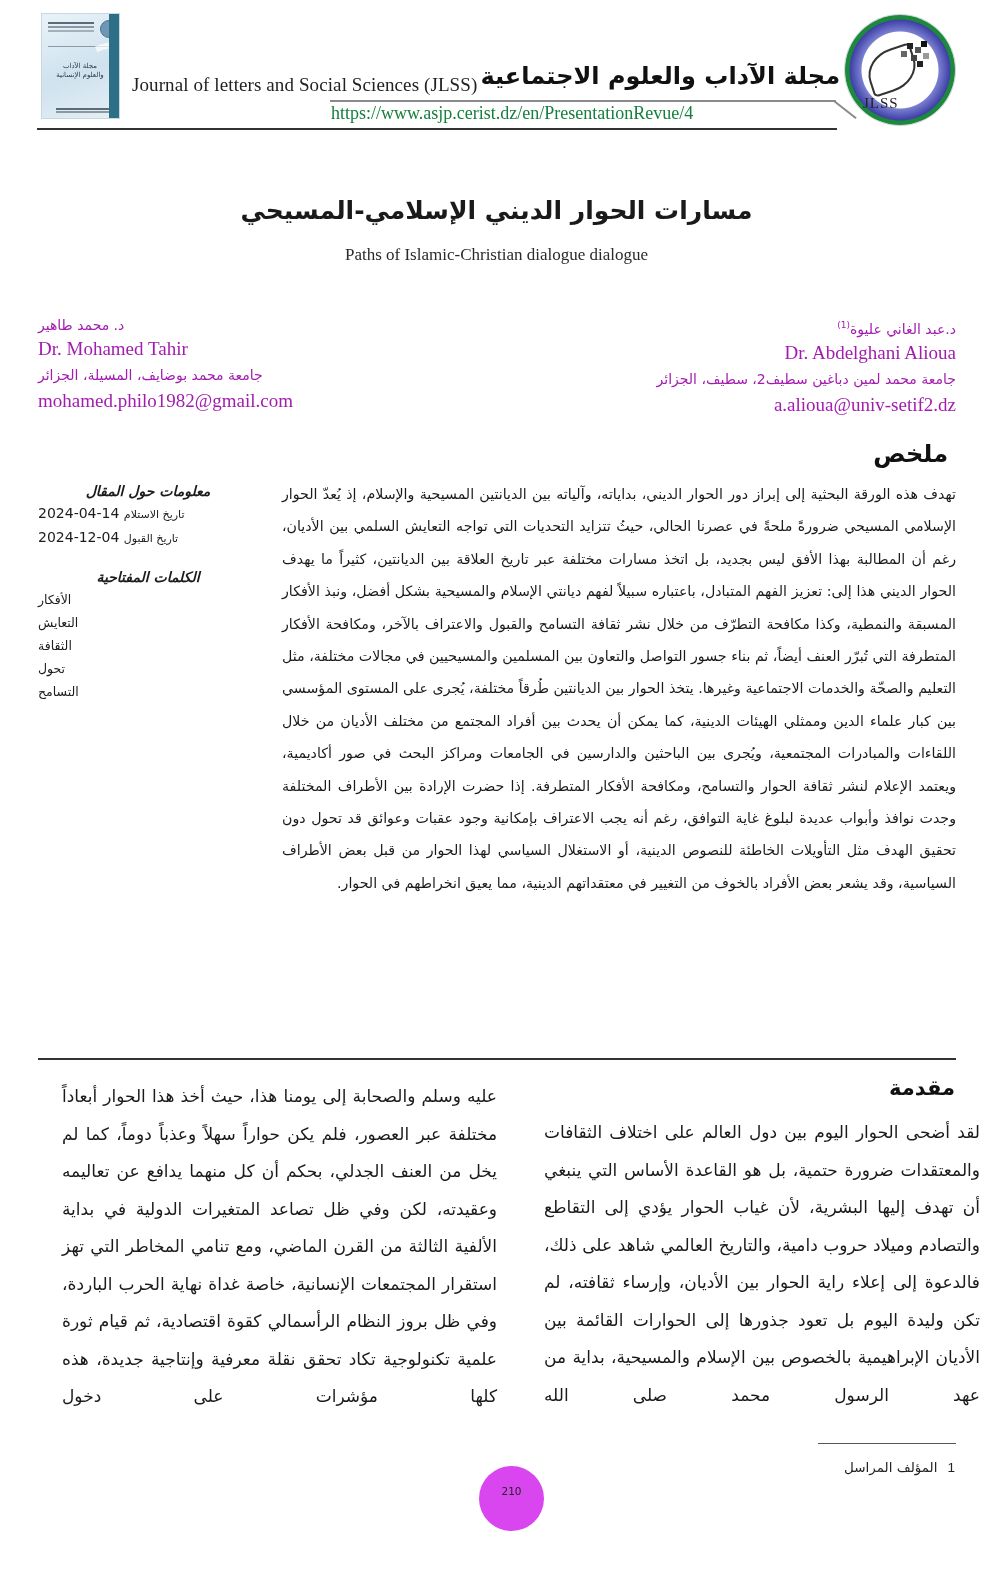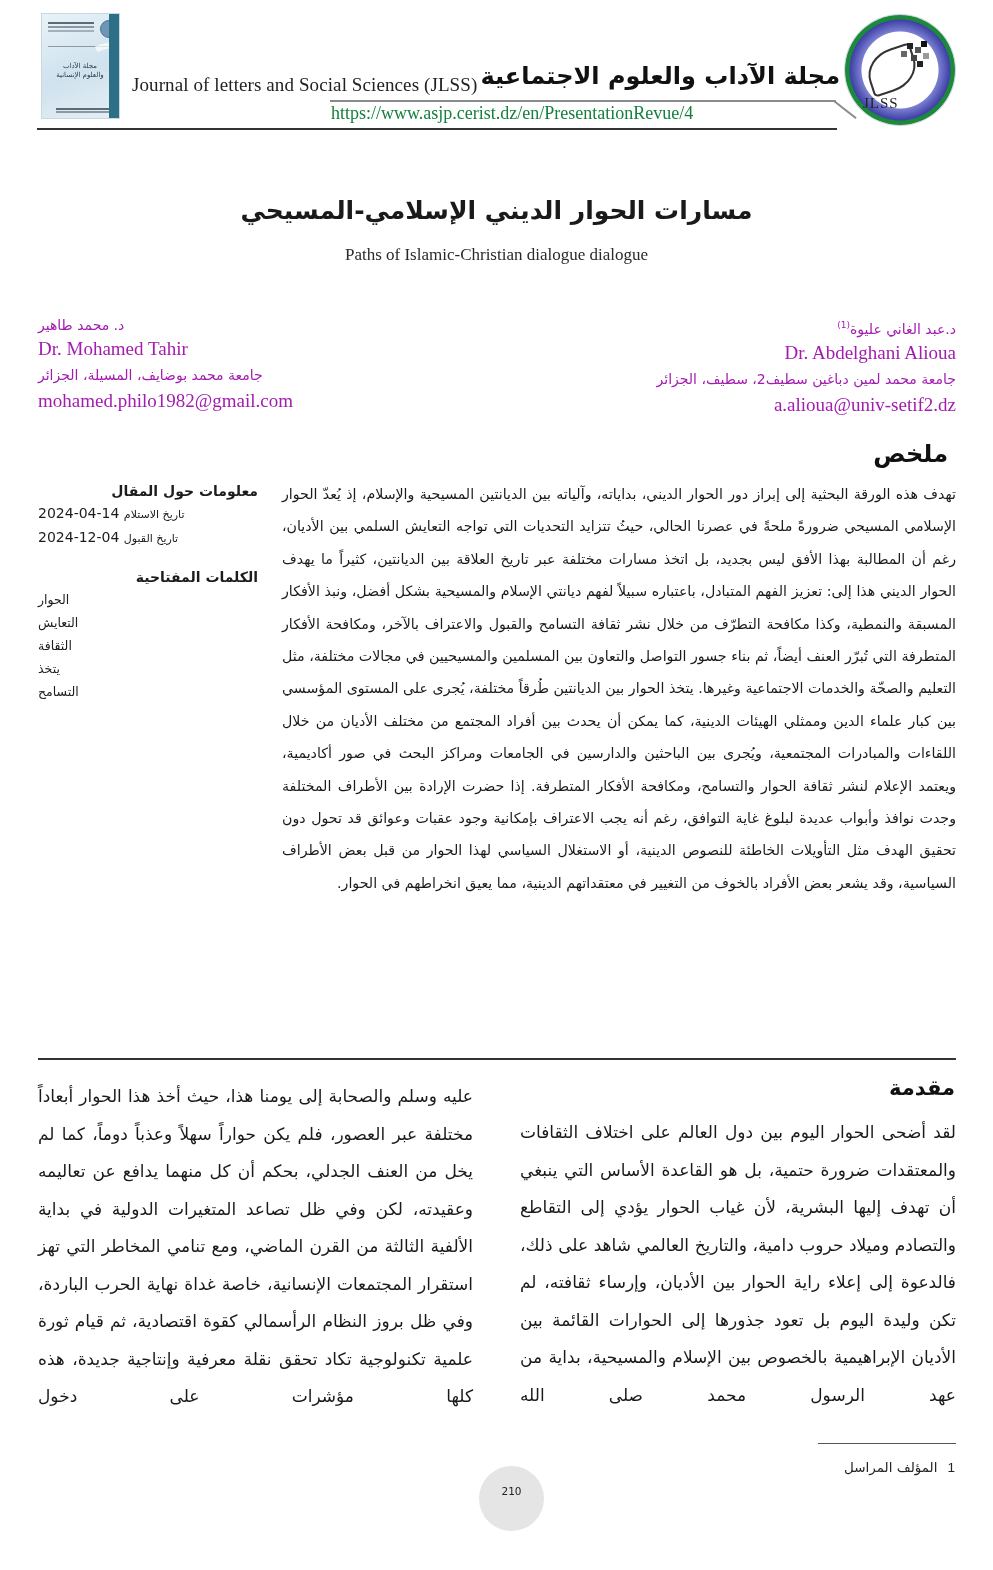--- a/index.html
+++ b/index.html
@@ -47,40 +47,40 @@
   .author-right { right: 37px; top: 313px; text-align: right; width: 420px; }
   .author-left { left: 38px; top: 313px; text-align: left; width: 300px; }
   .author-left .ar, .author-left .uni { text-align: left; direction: rtl; unicode-bidi: plaintext; }
   .sup { font-size: 9px; vertical-align: super; }
 
   
   .abstract-heading { right: 45px; top: 440px; font-family: "DejaVu Sans", sans-serif; font-weight: bold; font-size: 24px; direction: rtl; color: #111; margin-left: 44px; }
   .abstract-body { left: 282px; top: 478px; width: 674px; direction: rtl; text-align: justify; font-family: "DejaVu Sans", sans-serif; font-size: 14.2px; line-height: 32.4px; color: #1a1a1a; }
 
   .side-info { left: 38px; top: 480px; width: 220px; direction: rtl; text-align: left; }
-  .side-info .h { font-family: "DejaVu Sans", sans-serif; font-weight: bold; font-size: 14px; line-height: 22px; text-align: right; unicode-bidi: plaintext; }
+  .side-info .h { font-family: "DejaVu Sans", sans-serif; font-weight: bold; font-size: 14px; line-height: 22px; text-align: center; unicode-bidi: plaintext; font-style: italic; }
   .side-info .date { font-family: "DejaVu Sans", sans-serif; font-size: 14px; line-height: 22px; white-space: nowrap; text-align: left; direction: ltr; }
   .side-info .date .lbl { font-size: 11px; }
   .side-info .kw { font-family: "DejaVu Sans", sans-serif; font-size: 12.5px; line-height: 23px; unicode-bidi: plaintext; text-align: left; }
   .side-info .gap { height: 16px; }
 
   .mid-rule { left: 38px; top: 1058px; width: 918px; height: 1.5px; background: #333; }
 
   
   .intro-heading { right: 38px; top: 1076px; font-family: "DejaVu Sans", sans-serif; font-weight: bold; font-size: 21px; direction: rtl; color: #111; }
-  .col { direction: rtl; text-align: justify; text-align-last: justify; font-family: "DejaVu Sans", sans-serif; font-size: 17px; line-height: 37.5px; color: #1a1a1a; }
+  .col { direction: rtl; text-align: justify; text-align-last: justify; font-family: "DejaVu Sans", sans-serif; font-size: 17px; line-height: 37.5px; color: #1a1a1a; margin-left: 24px; }
   .col-right { left: 520px; top: 1114px; width: 436px; }
   .col-left { left: 38px; top: 1078px; width: 435px; }
 
   
   .fn-rule { left: 818px; top: 1443px; width: 138px; height: 1px; background: #555; }
   .footnote { right: 38px; top: 1459px; direction: rtl; font-family: "DejaVu Sans", sans-serif; font-size: 13.5px; color: #222; white-space: nowrap; }
   .footnote .num { margin-left: 10px; font-family: "Liberation Sans", sans-serif; }
 
-  .page-num { left: 479px; top: 1466px; width: 65px; height: 65px; border-radius: 50%; background: #e5e5e5; text-align: center; }
+  .page-num { left: 479px; top: 1466px; width: 65px; height: 65px; border-radius: 50%; background: #d946ef; text-align: center; }
   .page-num span { display: block; padding-top: 19px; font-family: "DejaVu Sans", sans-serif; font-size: 10.5px; color: #222; }
 </style>
 </head>
 <body>
 
 <div class="abs cover">
   <div class="t1"></div>
   <div class="seal"></div>
   <div class="t2"></div>
   <div class="swirl"></div>
@@ -129,24 +129,24 @@
   <div class="date">
     <span>2024-04-14</span>
     <span class="lbl">تاريخ الاستلام</span>
   </div>
   <div class="date">
     <span>2024-12-04</span>
     <span class="lbl">تاريخ القبول</span>
   </div>
   <div class="gap"></div>
   <div class="h">الكلمات المفتاحية</div>
-  <div class="kw">الحوار</div>
+  <div class="kw">الأفكار</div>
   <div class="kw">التعايش</div>
   <div class="kw">الثقافة</div>
-  <div class="kw">يتخذ</div>
+  <div class="kw">تحول</div>
   <div class="kw">التسامح</div>
 </div>
 
 <div class="abs mid-rule"></div>
 
 <div class="abs intro-heading">مقدمة</div>
 <div class="abs col col-right">لقد أضحى الحوار اليوم بين دول العالم على اختلاف الثقافات والمعتقدات ضرورة حتمية، بل هو القاعدة الأساس التي ينبغي أن تهدف إليها البشرية، لأن غياب الحوار يؤدي إلى التقاطع والتصادم وميلاد حروب دامية، والتاريخ العالمي شاهد على ذلك، فالدعوة إلى إعلاء راية الحوار بين الأديان، وإرساء ثقافته، لم تكن وليدة اليوم بل تعود جذورها إلى الحوارات القائمة بين الأديان الإبراهيمية بالخصوص بين الإسلام والمسيحية، بداية من عهد الرسول محمد صلى الله</div>
 <div class="abs col col-left">عليه وسلم والصحابة إلى يومنا هذا، حيث أخذ هذا الحوار أبعاداً مختلفة عبر العصور، فلم يكن حواراً سهلاً وعذباً دوماً، كما لم يخل من العنف الجدلي، بحكم أن كل منهما يدافع عن تعاليمه وعقيدته، لكن وفي ظل تصاعد المتغيرات الدولية في بداية الألفية الثالثة من القرن الماضي، ومع تنامي المخاطر التي تهز استقرار المجتمعات الإنسانية، خاصة غداة نهاية الحرب الباردة، وفي ظل بروز النظام الرأسمالي كقوة اقتصادية، ثم قيام ثورة علمية تكنولوجية تكاد تحقق نقلة معرفية وإنتاجية جديدة، هذه كلها مؤشرات على دخول</div>
 
 <div class="abs fn-rule"></div>

